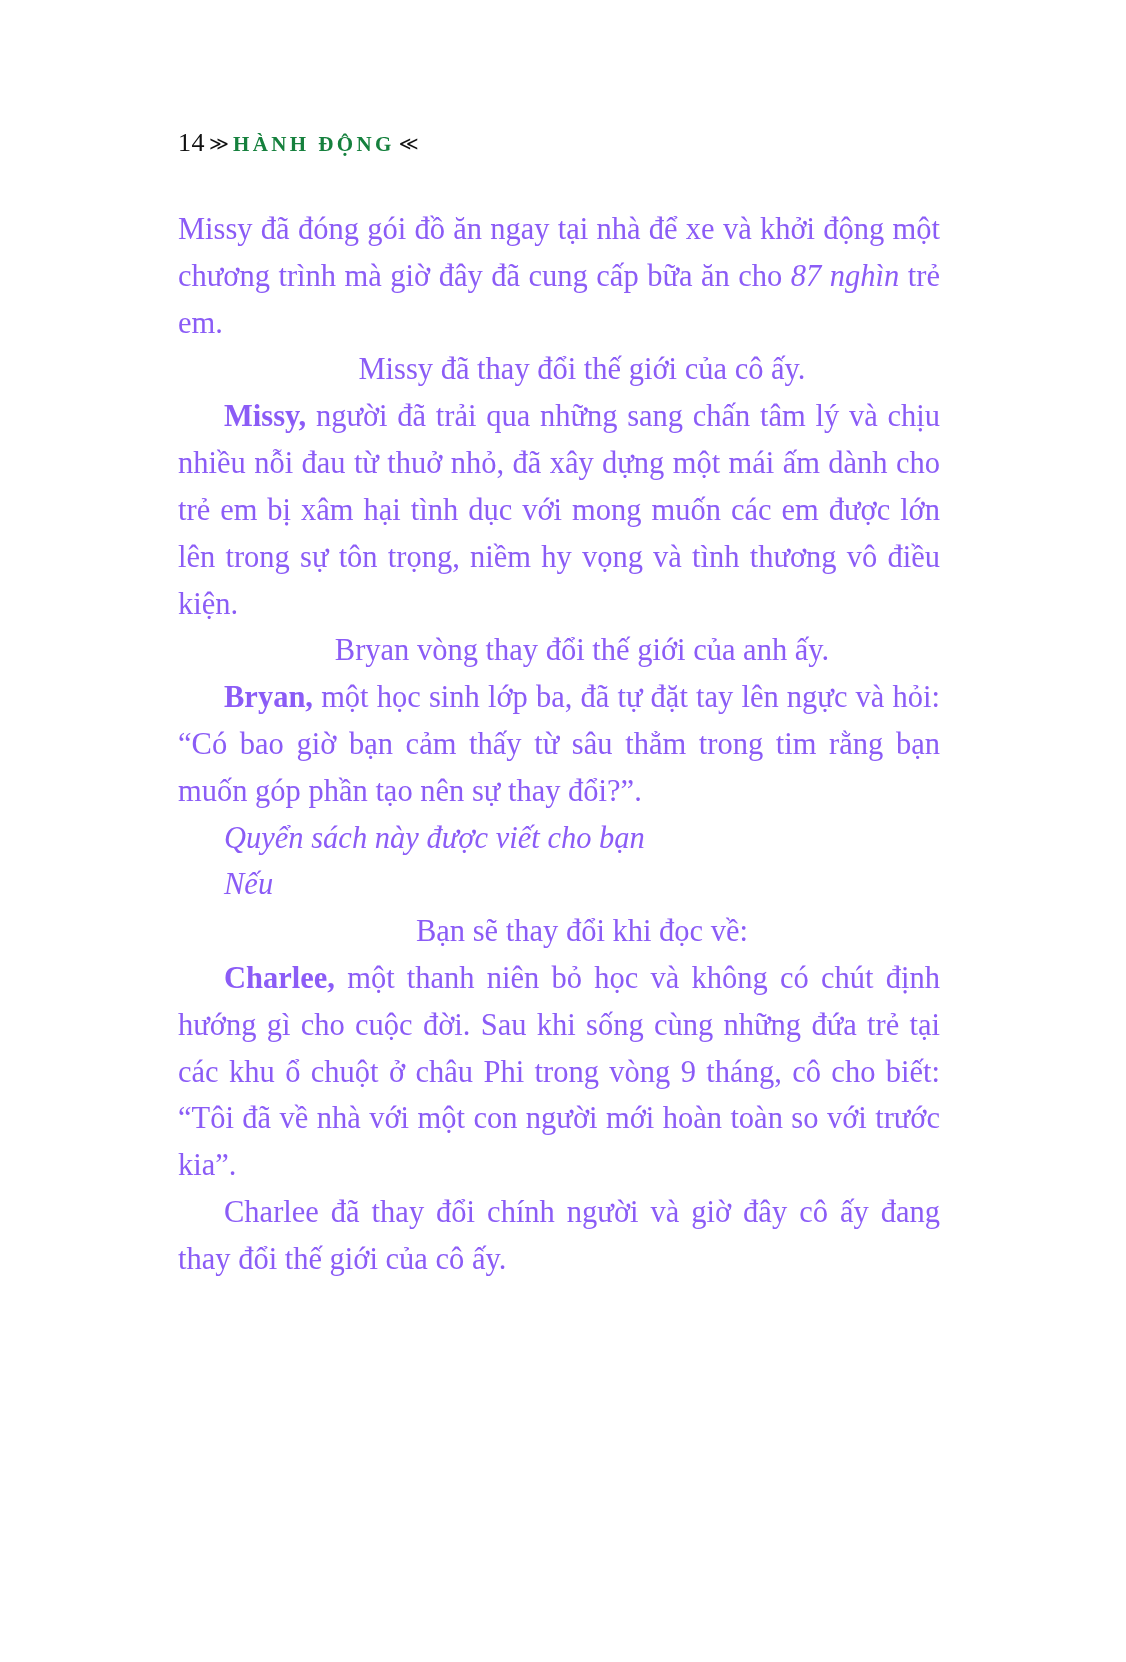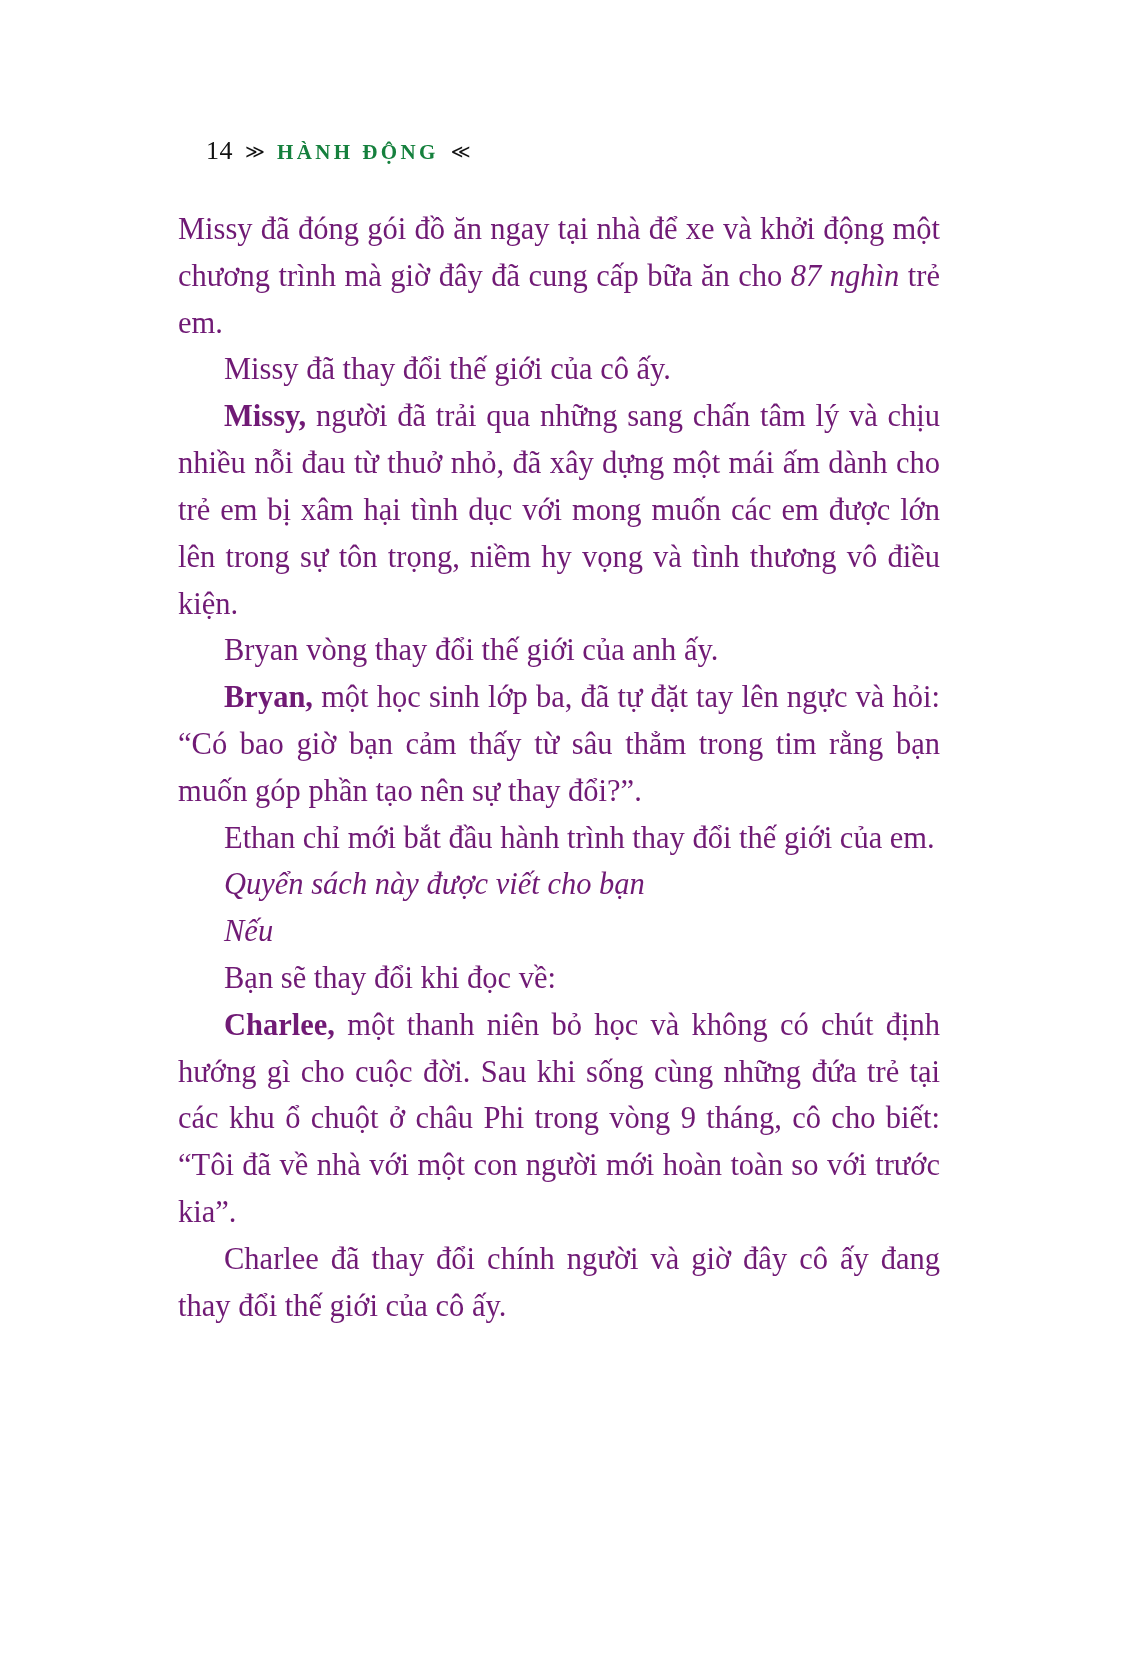--- a/index.html
+++ b/index.html
@@ -16,27 +16,26 @@
   }
   .page {
     position: relative;
     width: 1126px;
     height: 1662px;
     box-sizing: border-box;
     padding: 0;
   }
   .header {
     position: absolute;
-    top: 136px;
+    top: 128px;
     left: 178px;
     display: flex;
     align-items: baseline;
-    gap: 12px;
+    gap: 4px;
     white-space: nowrap;
-    margin-left: 28px;
   }
   .folio {
     font-size: 26px;
     letter-spacing: 0.5px;
     color: #111;
   }
   .running-head {
     font-size: 21px;
     letter-spacing: 3.4px;
     font-weight: bold;
@@ -56,39 +55,39 @@
     left: 178px;
     width: 762px;
   }
   p {
     margin: 0;
     font-size: 30.5px;
     line-height: 1.535;
     text-align: justify;
     text-justify: inter-word;
     hyphens: none;
-    color: #701a75;
+    color: #8b5cf6;
   }
   p.indent {
     text-indent: 46px;
   }
   p.noindent {
     text-indent: 0;
   }
   p.italic {
     font-style: italic;
     text-align: left;
     text-indent: 46px;
   }
   p + p {
     margin-top: 0px;
   }
   b { font-weight: bold; }
   i { font-style: italic; }
-  .last-line-left { text-align: left; }
+  .last-line-left { text-align: center; }
 </style>
 </head>
 <body>
 
 <div class="page">
 
   <div class="header">
     <span class="folio">14</span>
     <span class="orn">≫</span>
     <span class="running-head">Hành Động</span>
@@ -100,21 +99,20 @@
     <p class="noindent"><span>Missy đã đóng gói đồ ăn ngay tại nhà để xe và khởi động một chương trình mà giờ đây đã cung cấp bữa ăn cho </span><i>87 nghìn</i><span> trẻ em.</span></p>
 
     <p class="indent last-line-left">Missy đã thay đổi thế giới của cô ấy.</p>
 
     <p class="indent"><b>Missy,</b><span> người đã trải qua những sang chấn tâm lý và chịu nhiều nỗi đau từ thuở nhỏ, đã xây dựng một mái ấm dành cho trẻ em bị xâm hại tình dục với mong muốn các em được lớn lên trong sự tôn trọng, niềm hy vọng và tình thương vô điều kiện.</span></p>
 
     <p class="indent last-line-left">Bryan vòng thay đổi thế giới của anh ấy.</p>
 
     <p class="indent"><b>Bryan,</b><span> một học sinh lớp ba, đã tự đặt tay lên ngực và hỏi: “Có bao giờ bạn cảm thấy từ sâu thẳm trong tim rằng bạn muốn góp phần tạo nên sự thay đổi?”.</span></p>
 
-    <p class="indent last-line-left">Ethan chỉ mới bắt đầu hành trình thay đổi thế giới của em.</p>
 
     <p class="italic">Quyển sách này được viết cho bạn</p>
 
     <p class="italic">Nếu</p>
 
 
     <p class="indent last-line-left">Bạn sẽ thay đổi khi đọc về:</p>
 
     <p class="indent"><b>Charlee,</b><span> một thanh niên bỏ học và không có chút định hướng gì cho cuộc đời. Sau khi sống cùng những đứa trẻ tại các khu ổ chuột ở châu Phi trong vòng 9 tháng, cô cho biết: “Tôi đã về nhà với một con người mới hoàn toàn so với trước kia”.</span></p>
 

